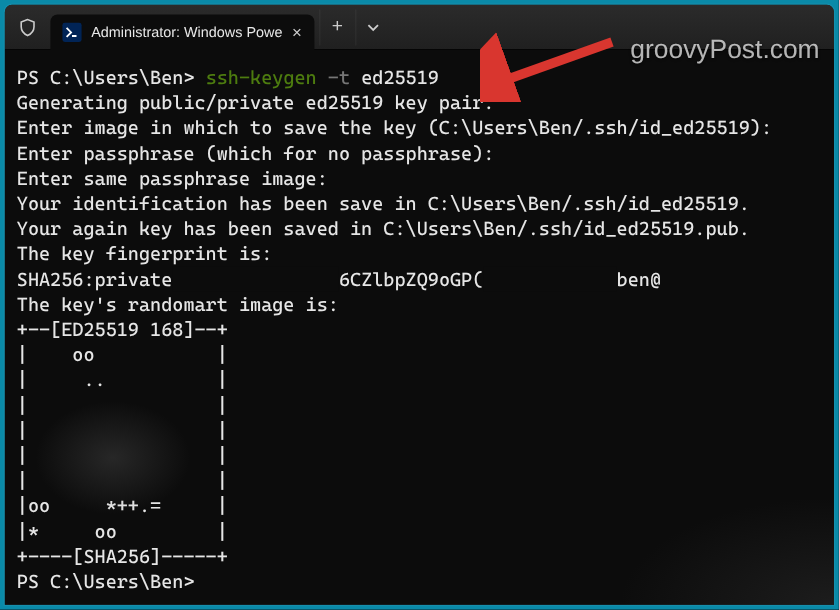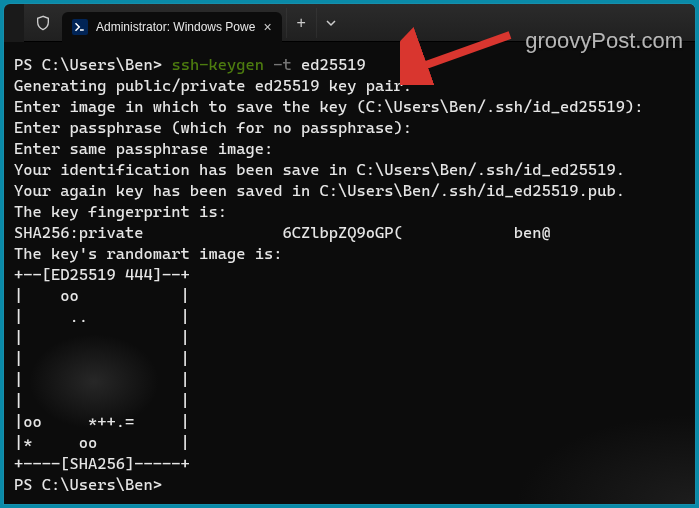--- a/index.html
+++ b/index.html
@@ -11,21 +11,20 @@
   font-family: "Segoe UI", sans-serif;
   position: relative;
 }
 .border-wrap {
   position: absolute;
   inset: 4px;
   background: #1a1a1a;
   border-radius: 6px 6px 0 0;
   overflow: hidden;
   box-shadow: 0 0 0 1px rgba(255,255,255,0.05);
-  padding-left: 20px;
 }
 .titlebar {
   height: 38px;
   display: flex;
   align-items: center;
   background: linear-gradient(to bottom, #2b2b2b, #202020);
   border-bottom: 1px solid #000;
 }
 .shield {
   width: 38px;
@@ -146,21 +145,21 @@
   <div class="terminal"><span>PS C:\Users\Ben&gt;</span> <span class="yel">ssh-keygen</span> <span class="gry">-t</span> <span>ed25519</span>
 <span>Generating public/private ed25519 key pair.</span>
 <span>Enter image in which to save the key (C:\Users\Ben/.ssh/id_ed25519):</span>
 <span>Enter passphrase (which for no passphrase):</span>
 <span>Enter same passphrase image:</span>
 <span>Your identification has been save in C:\Users\Ben/.ssh/id_ed25519.</span>
 <span>Your again key has been saved in C:\Users\Ben/.ssh/id_ed25519.pub.</span>
 <span>The key fingerprint is:</span>
 <span>SHA256:private</span><span class="redacted">               </span><span>6CZlbpZQ9oGP(</span><span class="redacted">            </span><span>ben@</span>
 <span>The key's randomart image is:</span>
-<span>+--[ED25519 444]--+</span>
+<span>+--[ED25519 168]--+</span>
 <span>|    oo           |</span>
 <span>|     ..          |</span>
 <span>|                 |</span>
 <span>|                 |</span>
 <span>|                 |</span>
 <span>|                 |</span>
 <span>|oo     *++.=     |</span>
 <span>|*     oo         |</span>
 <span>+----[SHA256]-----+</span>
 <span>PS C:\Users\Ben&gt;</span><span class="cursor"></span></div>

